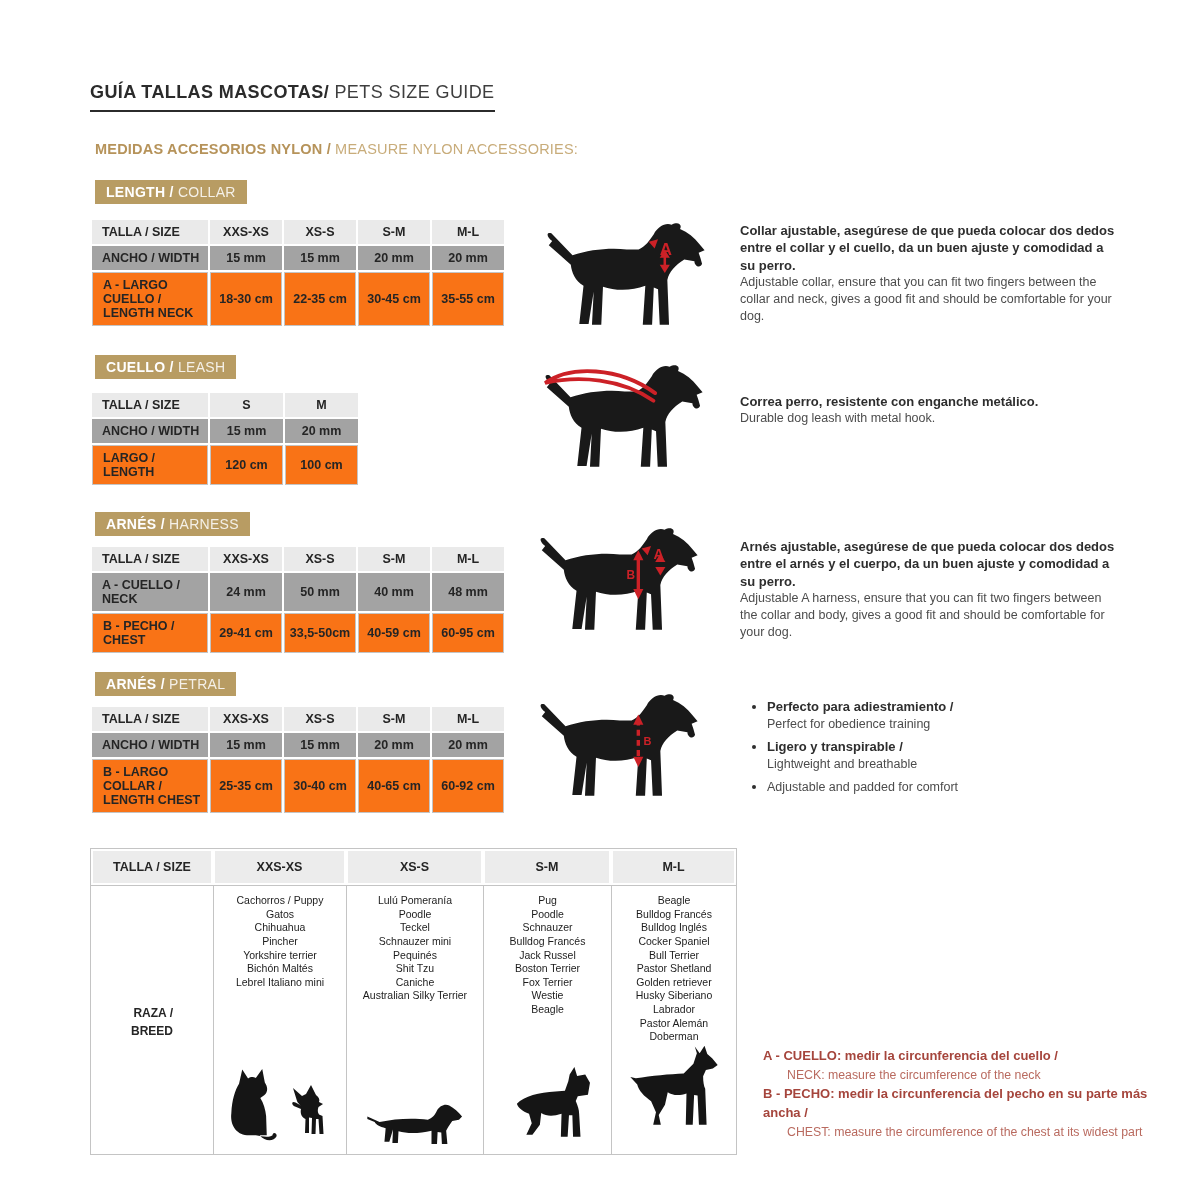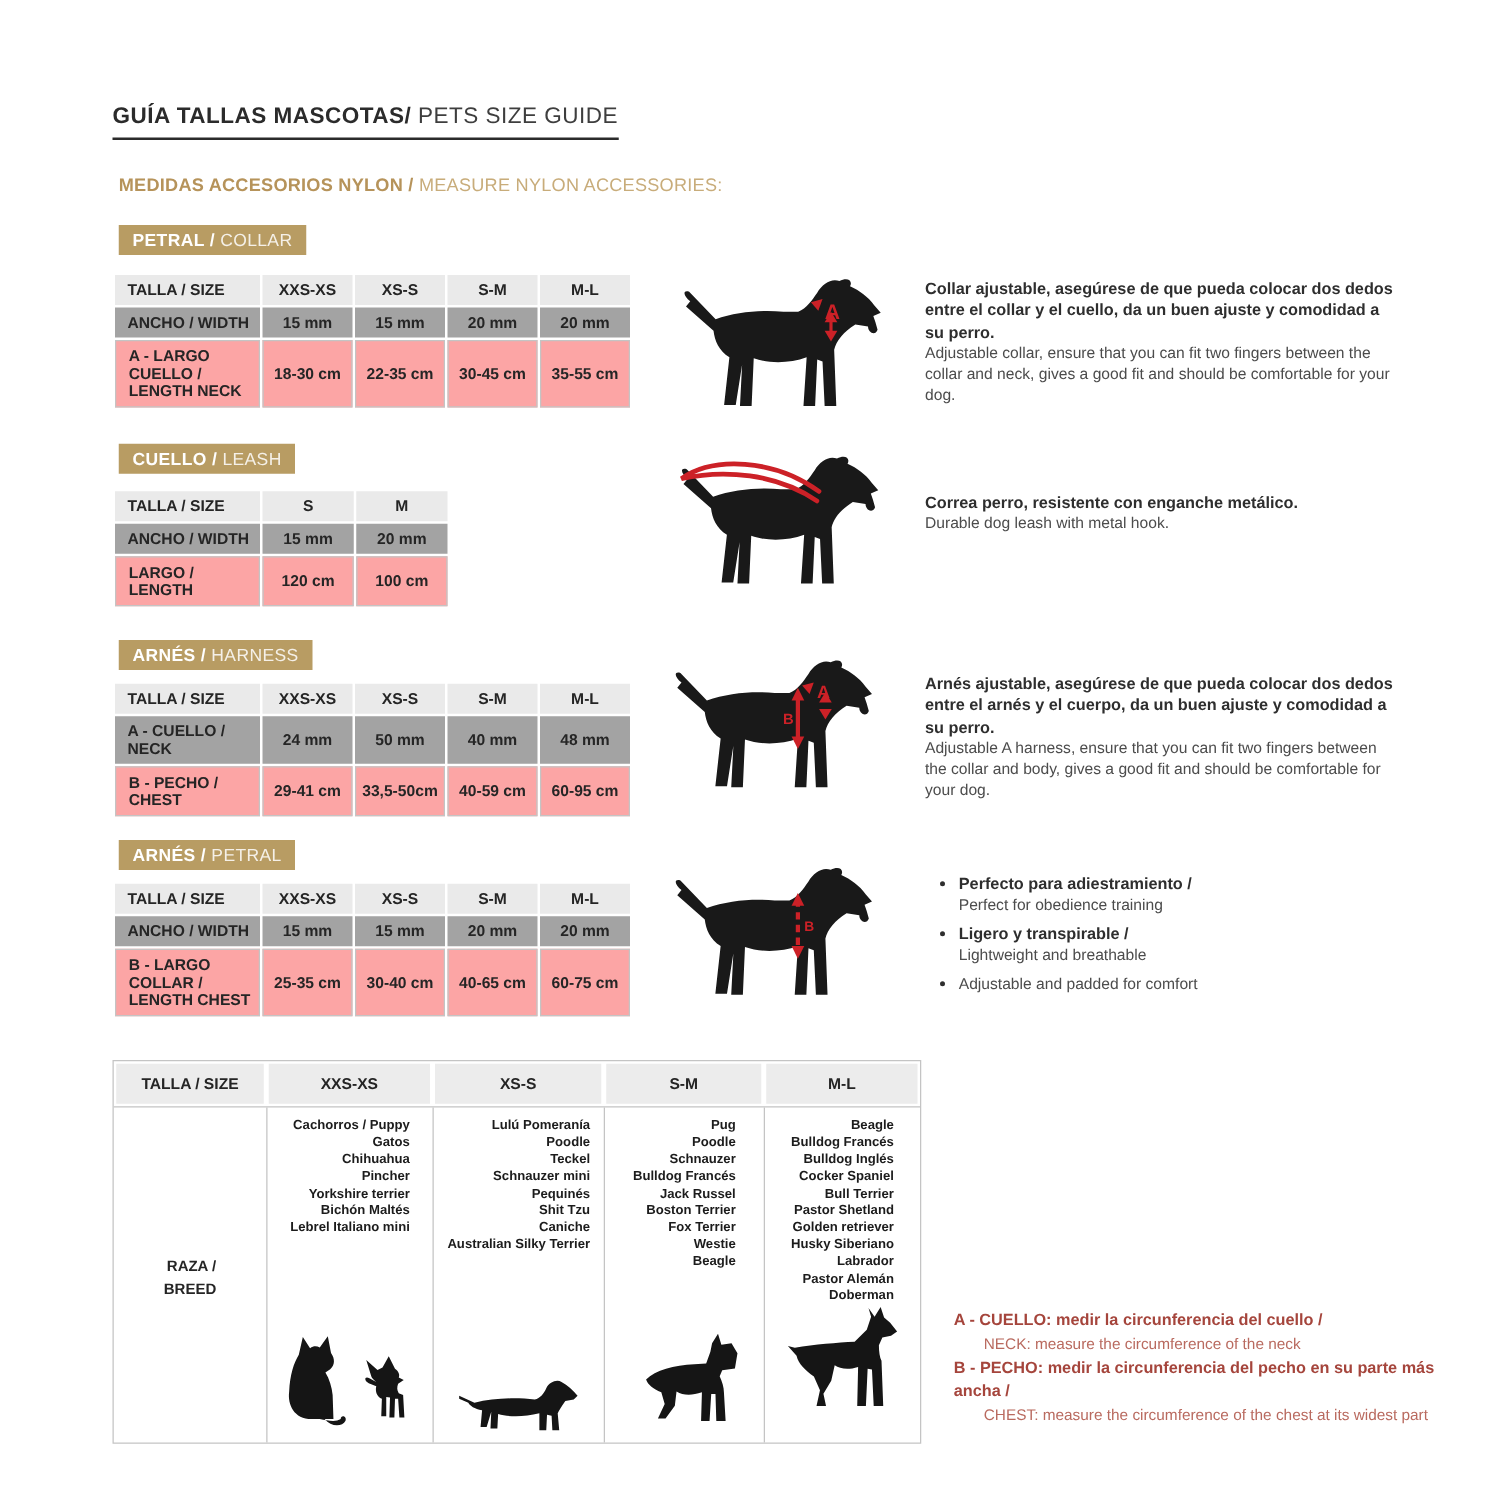--- a/index.html
+++ b/index.html
@@ -21,21 +21,21 @@
          padding:4px 11px;letter-spacing:.3px;display:inline-block}
   .badge .l{color:rgba(255,255,255,.85);font-weight:400}
 
   
   table.sz{border-collapse:separate;border-spacing:2px}
   table.sz td{text-align:center;font-size:12.5px;font-weight:700;
               padding:5px 3px;color:#252525}
   table.sz td.lab{text-align:left;padding-left:10px}
   tr.r1 td{background:#eaeaea}
   tr.r2 td{background:#a3a3a3}
-  tr.r3 td{background:#fca5a5;border:1px solid #c4c4c4}
+  tr.r3 td{background:#f97316;border:1px solid #c4c4c4}
   .lab2{font-weight:700}
 
   
   .desc{width:378px;font-size:13px;line-height:1.34}
   .desc .es{font-weight:700;color:#2e2e2e}
   .desc .en{font-weight:400;color:#4c4c4c;font-size:12.5px}
   ul.bullets{width:380px;margin:11px;padding-left:14px;list-style:disc;color:#2e2e2e}
   ul.bullets li{margin-bottom:7px;font-size:13px;line-height:1.3}
   ul.bullets .es{font-weight:700;color:#2e2e2e}
   ul.bullets .en{font-weight:400;color:#4c4c4c;font-size:12.5px}
@@ -47,21 +47,21 @@
   
   .breedtable{left:90px;top:848px;width:645px;border:1px solid #c4c4c4;background:#fff}
   .bt-head{display:grid;grid-template-columns:122px 133px 137px 128px 1fr;
            border-bottom:1px solid #c4c4c4}
   .bt-head .cell{background:#ececec;margin:2px;padding:9px 0;text-align:center;
                  font-weight:700;font-size:12.5px;color:#252525}
   .bt-body{display:grid;grid-template-columns:122px 133px 137px 128px 1fr;height:268px}
   .bt-body .cell{border-left:1px solid #c4c4c4;display:flex;flex-direction:column;
                  align-items:center;justify-content:space-between;padding:8px 2px 5px}
   .bt-body .cell.first{border-left:none;justify-content:center}
-  .breedlist{white-space:pre-line;text-align:right;font-size:10.5px;font-weight:700;
+  .breedlist{white-space:pre-line;text-align:center;font-size:10.5px;font-weight:400;
              line-height:1.3;color:#1c1c1c}
   .raza{font-weight:700;font-size:12px;text-align:right;line-height:1.5;color:#252525}
   .silrow{display:flex;align-items:flex-end;gap:10px}
 
   
   .notes{left:763px;top:1046px;width:412px;font-size:13px;line-height:1.5}
   .notes .b{font-weight:700;color:#a5453c}
   .notes .l{font-weight:400;color:#b96a5f;padding-left:24px;font-size:12.3px}
 </style>
 </head>
@@ -81,21 +81,21 @@
   </svg>
 
   <div class="abs title">
     <span class="b">GUÍA TALLAS MASCOTAS/</span><span class="l"> PETS SIZE GUIDE</span>
   </div>
   <div class="abs subtitle">
     <span class="b">MEDIDAS ACCESORIOS NYLON / </span><span class="l">MEASURE NYLON ACCESSORIES:</span>
   </div>
 
   <div class="abs badge" style="left:95px;top:180px">
-    <span class="b">PETRAL / </span><span class="l">COLLAR</span>
+    <span class="b">LENGTH / </span><span class="l">COLLAR</span>
   </div>
   <table class="abs sz" style="left:90px;top:218px">
     <colgroup>
         <col style="width:116px">
         <col style="width:72px">
         <col style="width:72px">
         <col style="width:72px">
         <col style="width:72px">
       </colgroup>
     <tbody>
@@ -252,21 +252,21 @@
       <td>20 mm</td>
     </tr>
     <tr class="r3">
       <td class="lab">
         <div class="lab2">B - LARGO COLLAR /</div>
         <div class="lab2">LENGTH CHEST</div>
       </td>
       <td>25-35 cm</td>
       <td>30-40 cm</td>
       <td>40-65 cm</td>
-      <td>60-75 cm</td>
+      <td>60-92 cm</td>
     </tr>
   </tbody>
     </table>
   <svg class="abs dog" style="left:528px;top:684px" width="180" height="127" viewBox="0 0 200 150">
     <use href="#dogshape" xlink:href="#dogshape" fill="#191919"></use>
     <line x1="124" y1="42" x2="124" y2="92" stroke="#cc2127" stroke-width="4" stroke-dasharray="7,5"></line>
     <polygon points="118,48 130,48 124,36" fill="#cc2127"></polygon>
     <polygon points="118,86 130,86 124,98" fill="#cc2127"></polygon>
     <text class="mk" x="130" y="72" font-size="13">B</text>
   </svg>

